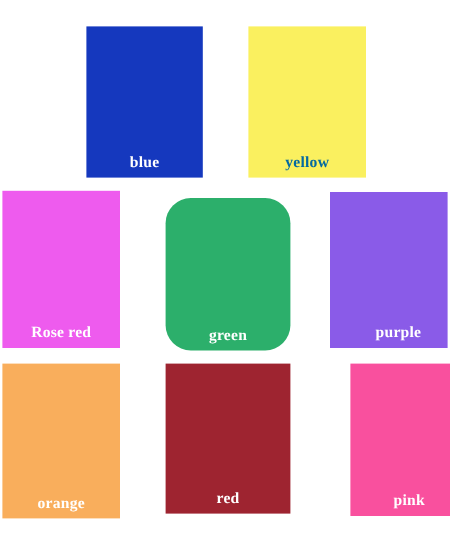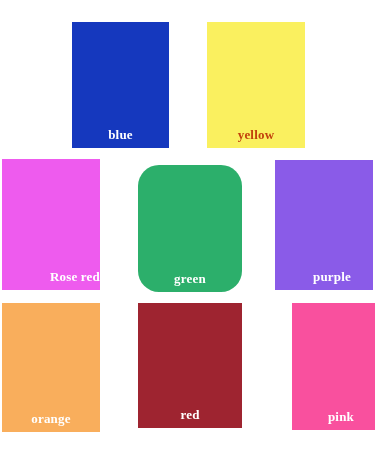--- a/index.html
+++ b/index.html
@@ -42,24 +42,24 @@
   }
 </style>
 </head>
 <body>
 
 <div id="board" style="background: rgb(255, 255, 255); width: 314px; height: 450px;">
     <div class="swatch" style="left: 72px; top: 22px; width: 97px; height: 126px; background: rgb(21, 56, 190);">
       <span class="swatch-label" style="color: rgb(255, 255, 255);">blue</span>
     </div>
     <div class="swatch" style="left: 207px; top: 22px; width: 98px; height: 126px; background: rgb(250, 240, 95);">
-      <span class="swatch-label" style="color: #c2410c;">yellow</span>
+      <span class="swatch-label" style="color: #0369a1;">yellow</span>
     </div>
     <div class="swatch" style="left: 2px; top: 159px; width: 98px; height: 131px; background: rgb(238, 91, 238);">
-      <span class="swatch-label" style="color: rgb(255, 255, 255); text-align: right;">Rose red</span>
+      <span class="swatch-label" style="color: rgb(255, 255, 255);">Rose red</span>
     </div>
     <div class="swatch" style="left: 138px; top: 165px; width: 104px; height: 127px; background: rgb(44, 175, 107); border-radius: 21px;">
       <span class="swatch-label" style="color: rgb(255, 255, 255);">green</span>
     </div>
     <div class="swatch" style="left: 275px; top: 160px; width: 98px; height: 130px; background: rgb(138, 91, 232);">
       <span class="swatch-label" style="color: rgb(255, 255, 255); padding-left: 16px;">purple</span>
     </div>
     <div class="swatch" style="left: 2px; top: 303px; width: 98px; height: 129px; background: rgb(249, 174, 92);">
       <span class="swatch-label" style="color: rgb(255, 255, 255);">orange</span>
     </div>

